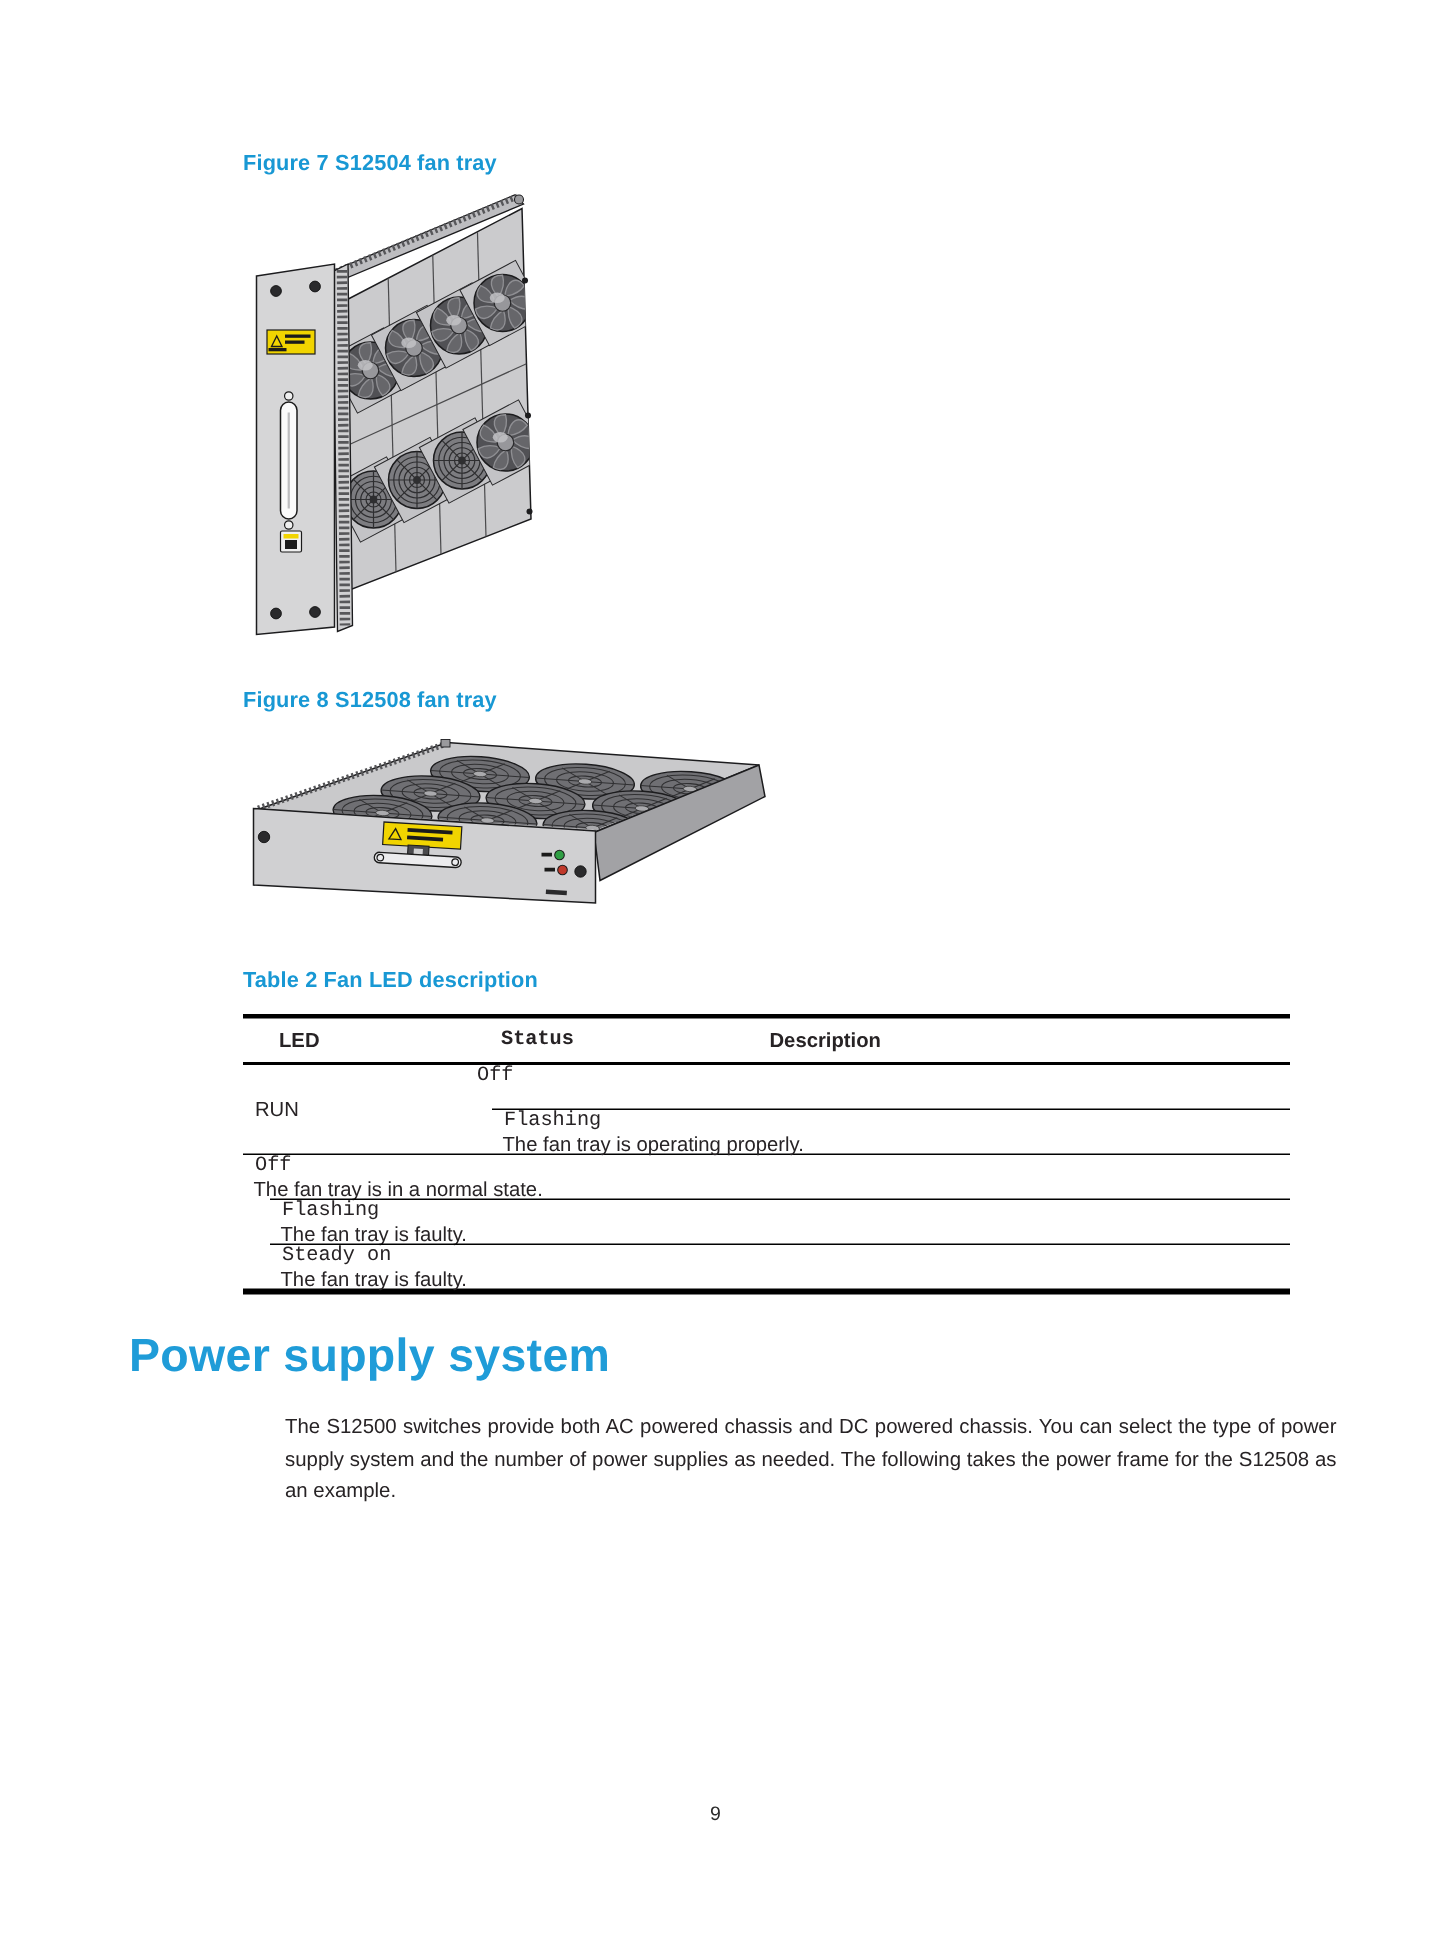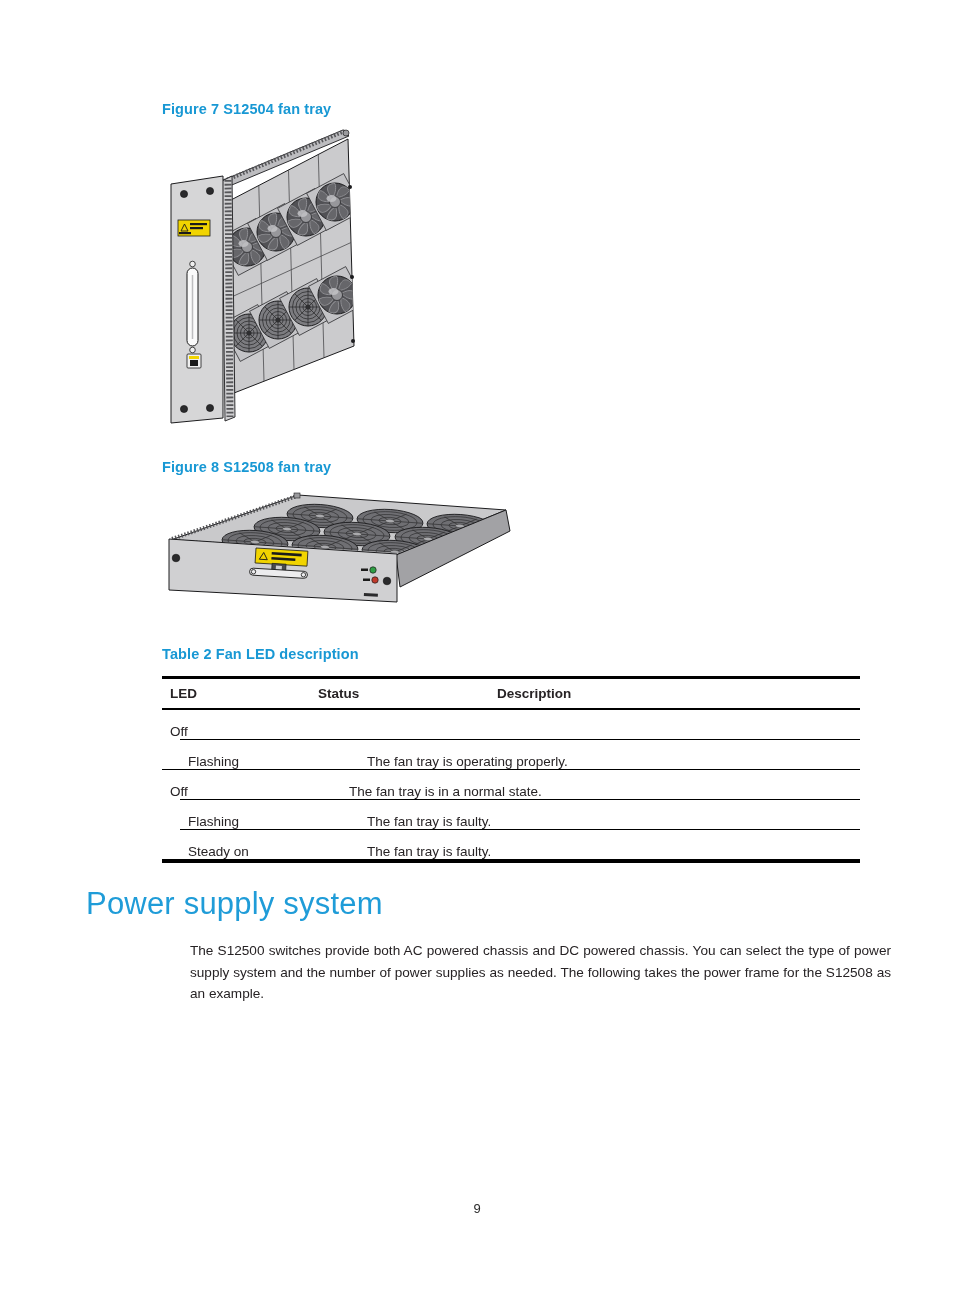--- a/index.html
+++ b/index.html
@@ -25,36 +25,36 @@
   #fig8{position:absolute;left:168px;top:484px;width:350px;height:130px;}
 
   
   .tbl{
     position:absolute;left:162px;top:676px;width:698px;
     border-top:3px solid #000;
     border-bottom:4px solid #000;
     font-size:13.5px;color:#272325;
   }
   .thead{display:flex;height:29px;align-items:center;font-weight:bold;border-bottom:2px solid #000;}
-  .col-led{width:148px;padding-left:8px;box-sizing:border-box;}
-  .col-status{width:180px;padding-left:8px;box-sizing:border-box;}
+  .col-led{width:148px;padding-left:8px;box-sizing:border-box;margin-left:16px;}
+  .col-status{width:180px;padding-left:8px;box-sizing:border-box;font-family:Liberation Mono, monospace;}
   .col-desc{flex:1;padding-left:7px;box-sizing:border-box;}
   .tgroup{display:flex;}
   .tgroup + .tgroup{border-top:1.5px solid #000;}
   .gled{width:148px;display:flex;align-items:center;padding-left:8px;box-sizing:border-box;}
   .grows{flex:1;display:flex;flex-direction:column;}
-  .grow{display:flex;height:29px;align-items:flex-end;}
+  .grow{display:flex;height:29px;align-items:flex-start;flex-direction:column;}
   .grow + .grow{border-top:1.2px solid #000;margin-left:18px;}
   .grow .col-status{width:180px;padding-left:8px;box-sizing:border-box;}
   .grow .col-desc{flex:1;padding-left:7px;box-sizing:border-box;}
 
   
   .h1{
     position:absolute;left:86px;top:886px;
-    font-size:31px;font-weight:400;
+    font-size:31px;font-weight:700;
     color:#1f9cd8;letter-spacing:0.2px;
   }
   .body-text{
     position:absolute;left:162px;top:940px;width:701px;
     font-size:13.6px;line-height:21.5px;
     text-align:justify;color:#272325;margin-left:28px;
   }
   .page-num{
     position:absolute;left:0;top:1201px;width:954px;
     text-align:center;font-size:13px;color:#2b2b2b;
@@ -247,20 +247,21 @@
 
   <div class="fig-caption" id="cap-table">Table 2 Fan LED description</div>
 
   <div class="tbl">
     <div class="thead">
       <div class="col-led">LED</div>
       <div class="col-status">Status</div>
       <div class="col-desc">Description</div>
     </div>
     <div class="tgroup">
+      <div class="gled">RUN</div>
       <div class="grows">
         <div class="grow">
           <div class="col-status">Off</div>
         </div>
         <div class="grow">
           <div class="col-status">Flashing</div>
           <div class="col-desc">The fan tray is operating properly.</div>
         </div>
       </div>
     </div>

